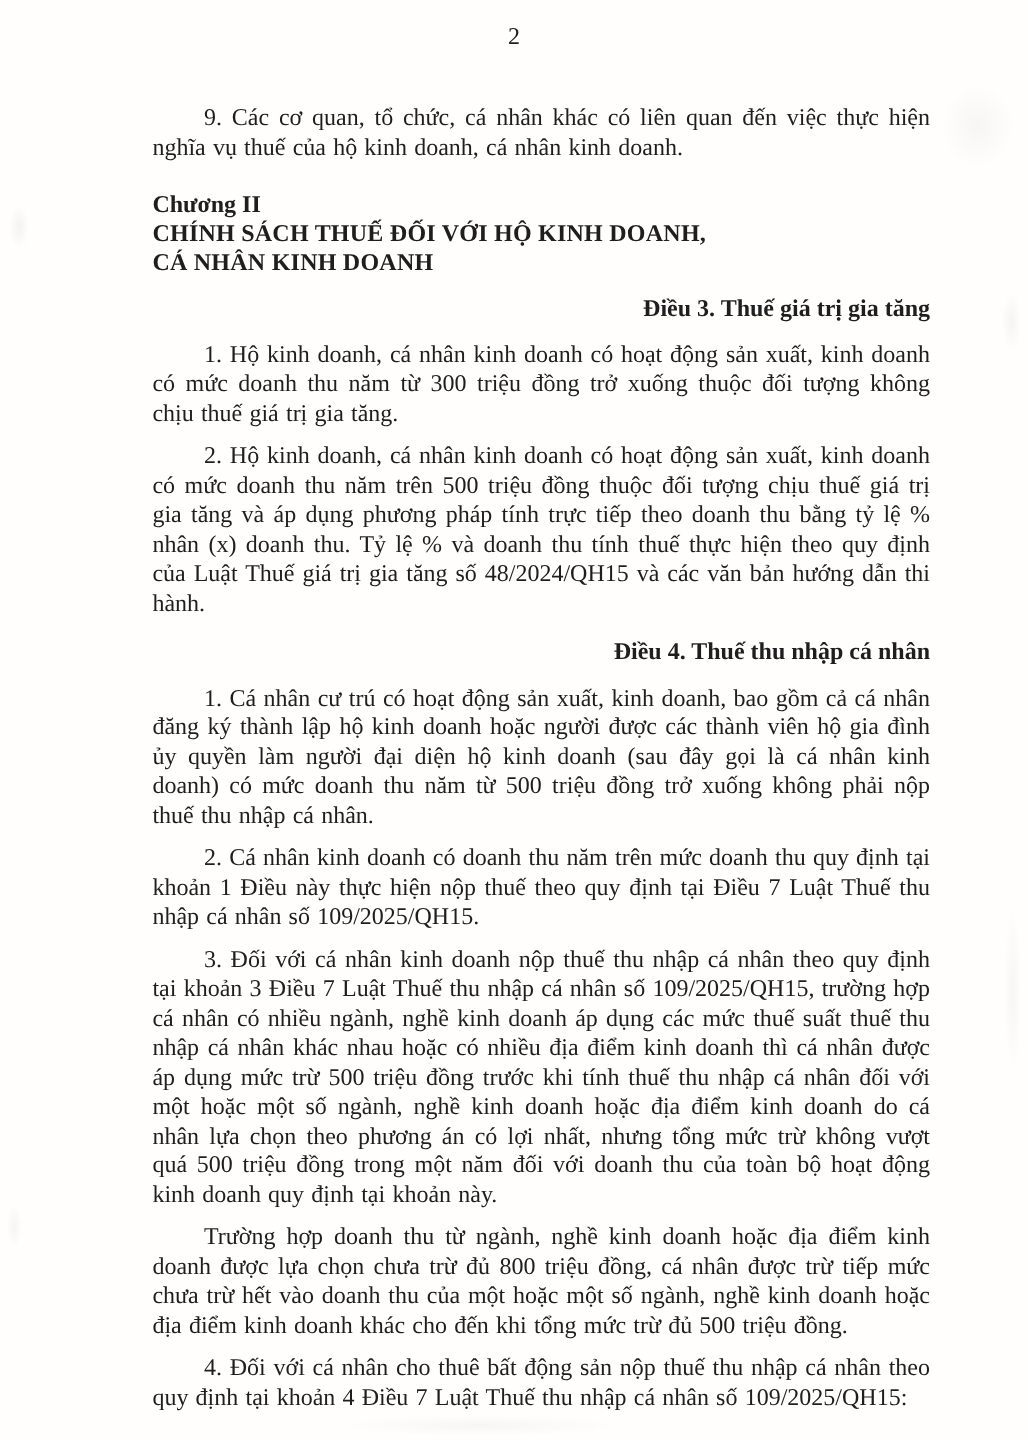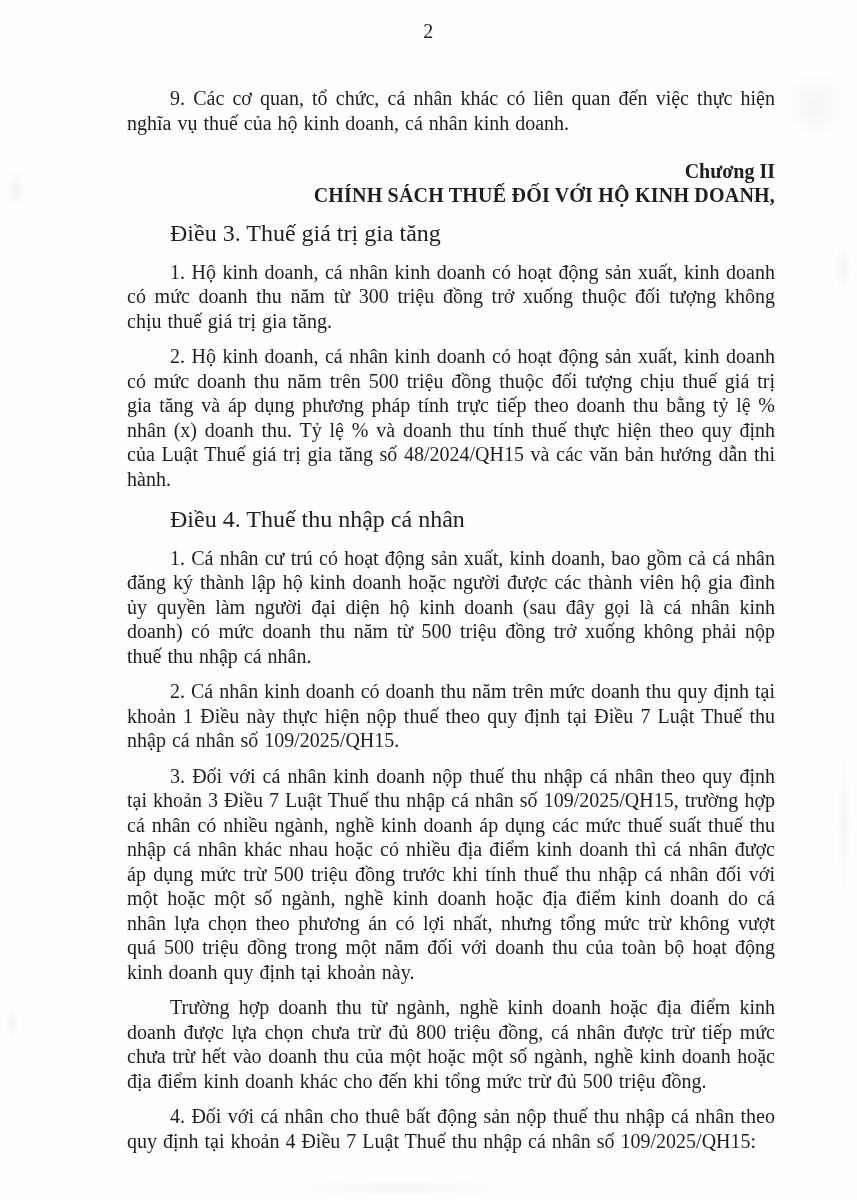--- a/index.html
+++ b/index.html
@@ -34,35 +34,36 @@
   }
   p.body-par {
     font-size: 20px;
     line-height: 24.5px;
     text-align: justify;
     text-indent: 43px;
     margin: 0 0 11px 0;
     word-spacing: 1px;
   }
   .chapter {
-    text-align: right;
+    text-align: left;
     font-weight: bold;
     font-size: 20px;
     line-height: 24px;
     margin: 24px 0 14px 0;
   }
   .chapter .chapter-title {
     letter-spacing: 0.2px;
   }
   h3.article-heading {
-    font-size: 24px;
+    font-size: 20px;
     line-height: 24.5px;
-    font-weight: normal;
+    font-weight: bold;
     margin: 10px 0 14px 0;
     text-indent: 43px;
+    text-align: right;
   }
   h3.article-heading.second {
     margin-top: 16px;
   }
   
   .smudge {
     position: absolute;
     pointer-events: none;
   }
   .smudge-1 { right: 12px; top: 70px;  width: 60px; height: 70px;
@@ -85,20 +86,21 @@
 
   <div class="page-number">2</div>
 
   <div class="content">
 
     <p class="body-par">9. Các cơ quan, tổ chức, cá nhân khác có liên quan đến việc thực hiện nghĩa vụ thuế của hộ kinh doanh, cá nhân kinh doanh.</p>
 
     <div class="chapter">
       <div class="chapter-label">Chương II</div>
       <div class="chapter-title">CHÍNH SÁCH THUẾ ĐỐI VỚI HỘ KINH DOANH,</div>
+      <div class="chapter-title">CÁ NHÂN KINH DOANH</div>
     </div>
 
     <h3 class="article-heading">Điều 3. Thuế giá trị gia tăng</h3>
 
     <p class="body-par">1. Hộ kinh doanh, cá nhân kinh doanh có hoạt động sản xuất, kinh doanh có mức doanh thu năm từ 300 triệu đồng trở xuống thuộc đối tượng không chịu thuế giá trị gia tăng.</p>
 
     <p class="body-par">2. Hộ kinh doanh, cá nhân kinh doanh có hoạt động sản xuất, kinh doanh có mức doanh thu năm trên 500 triệu đồng thuộc đối tượng chịu thuế giá trị gia tăng và áp dụng phương pháp tính trực tiếp theo doanh thu bằng tỷ lệ % nhân (x) doanh thu. Tỷ lệ % và doanh thu tính thuế thực hiện theo quy định của Luật Thuế giá trị gia tăng số 48/2024/QH15 và các văn bản hướng dẫn thi hành.</p>
 
     <h3 class="article-heading second">Điều 4. Thuế thu nhập cá nhân</h3>
 

